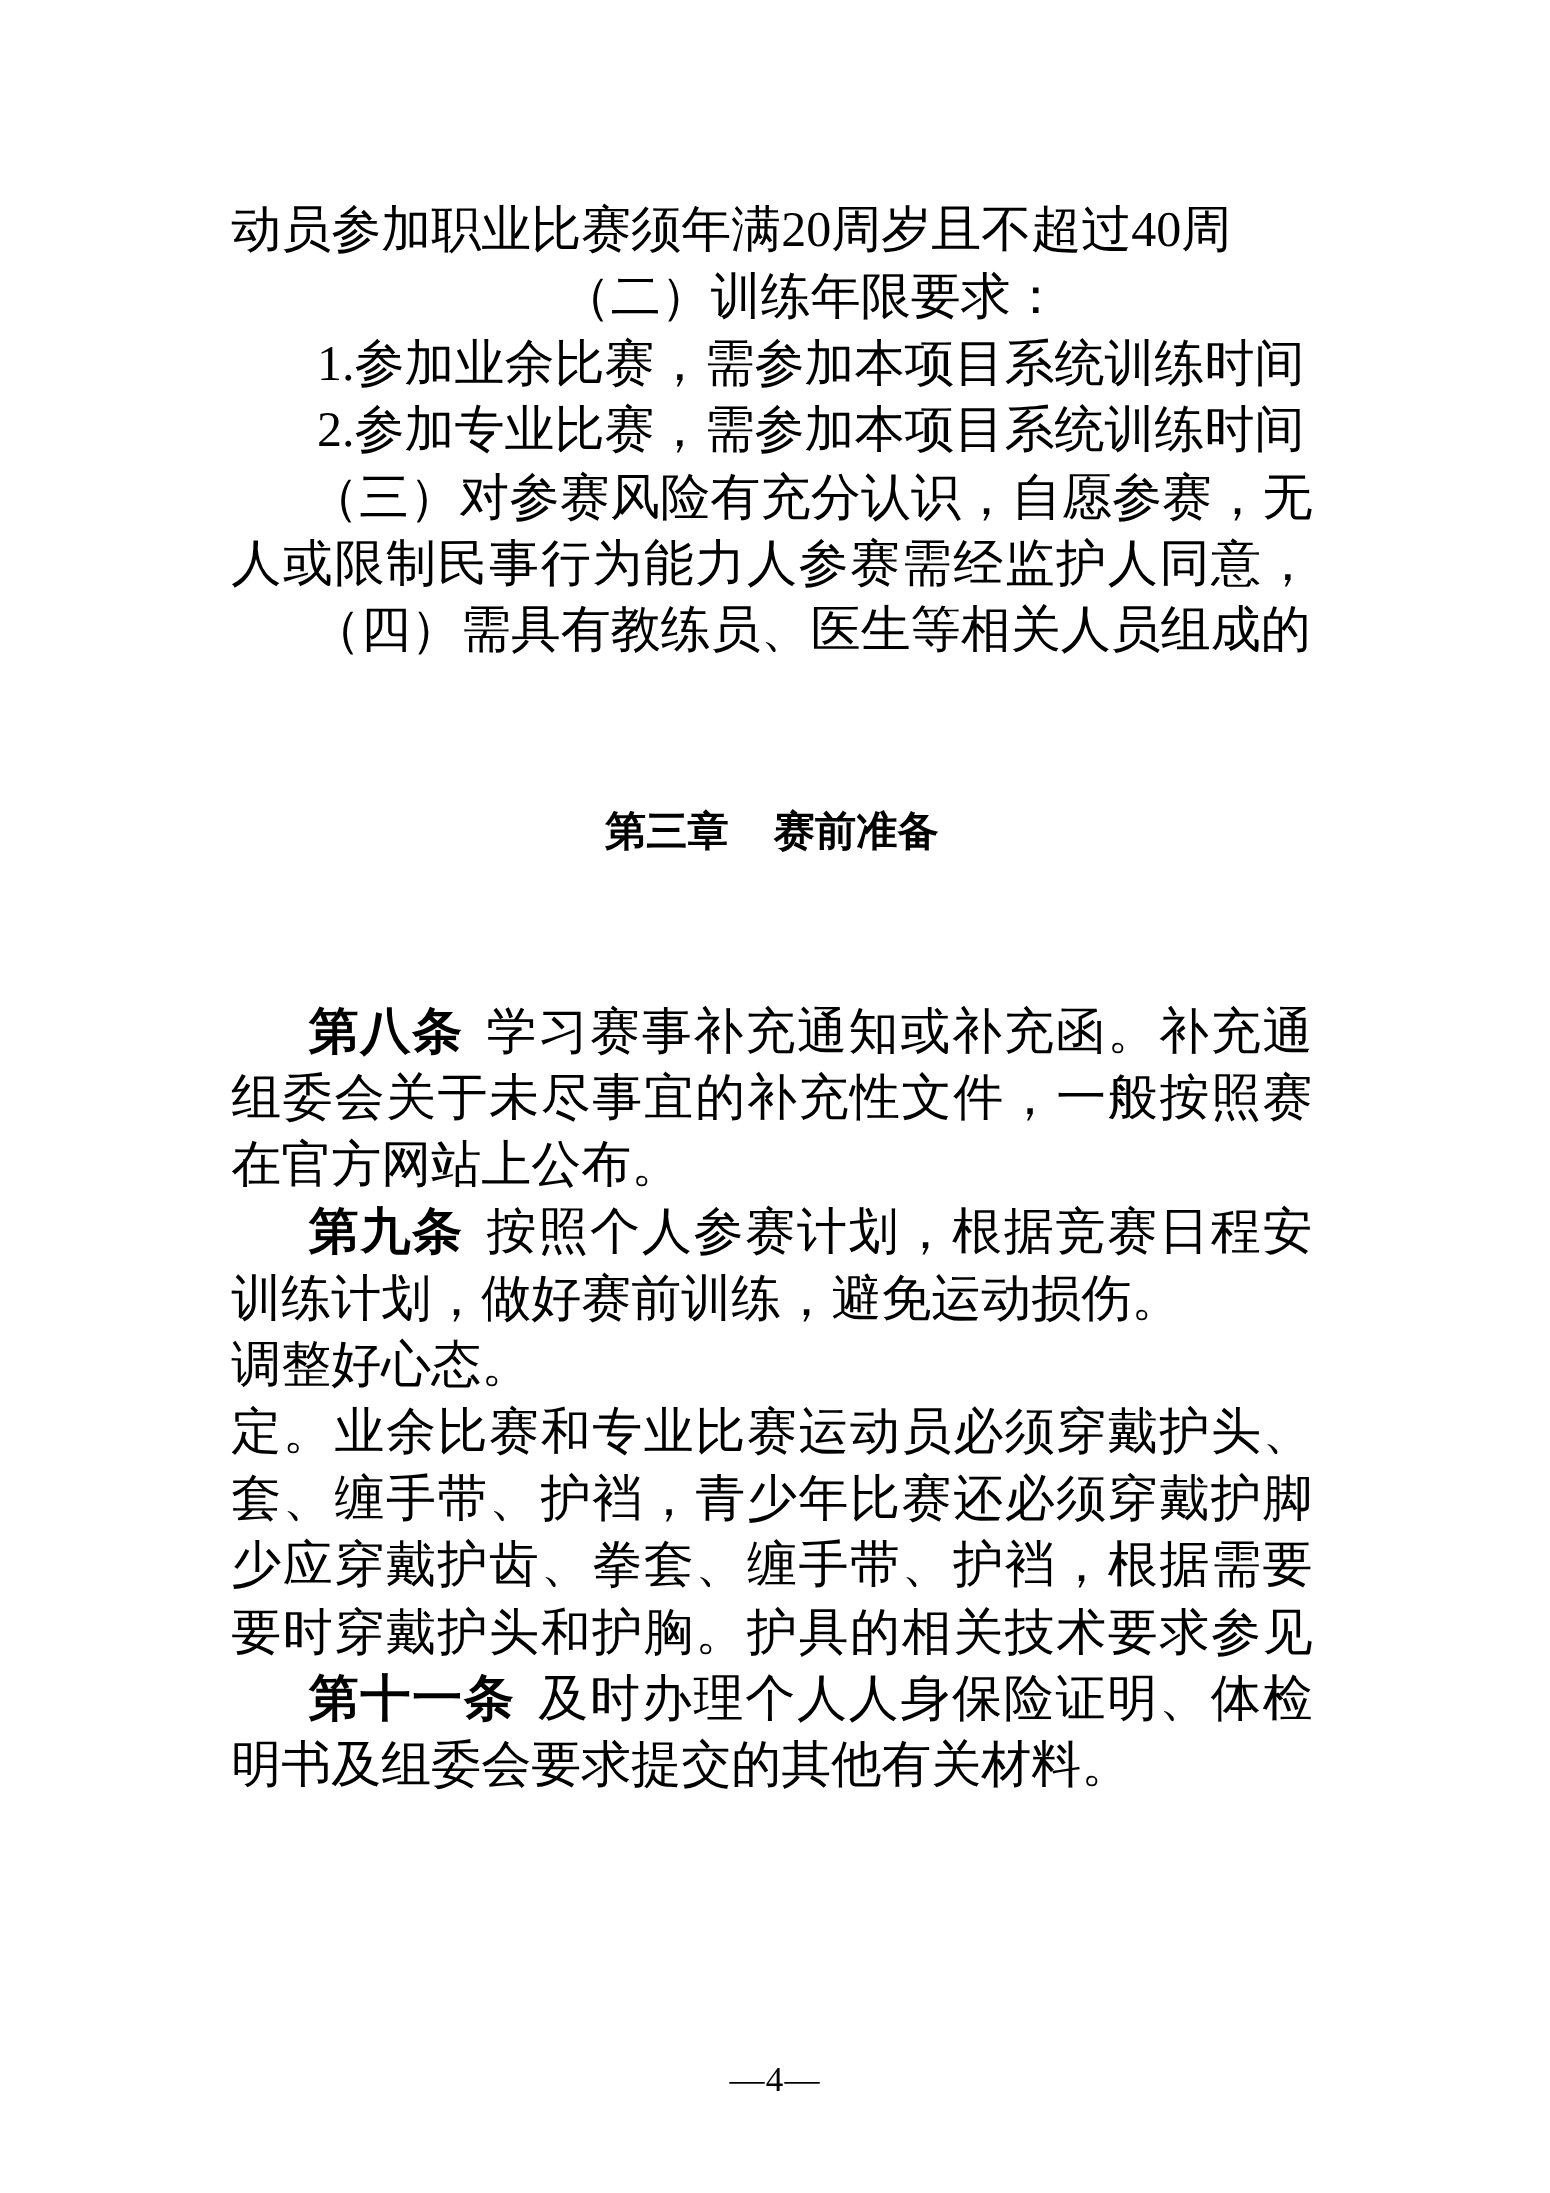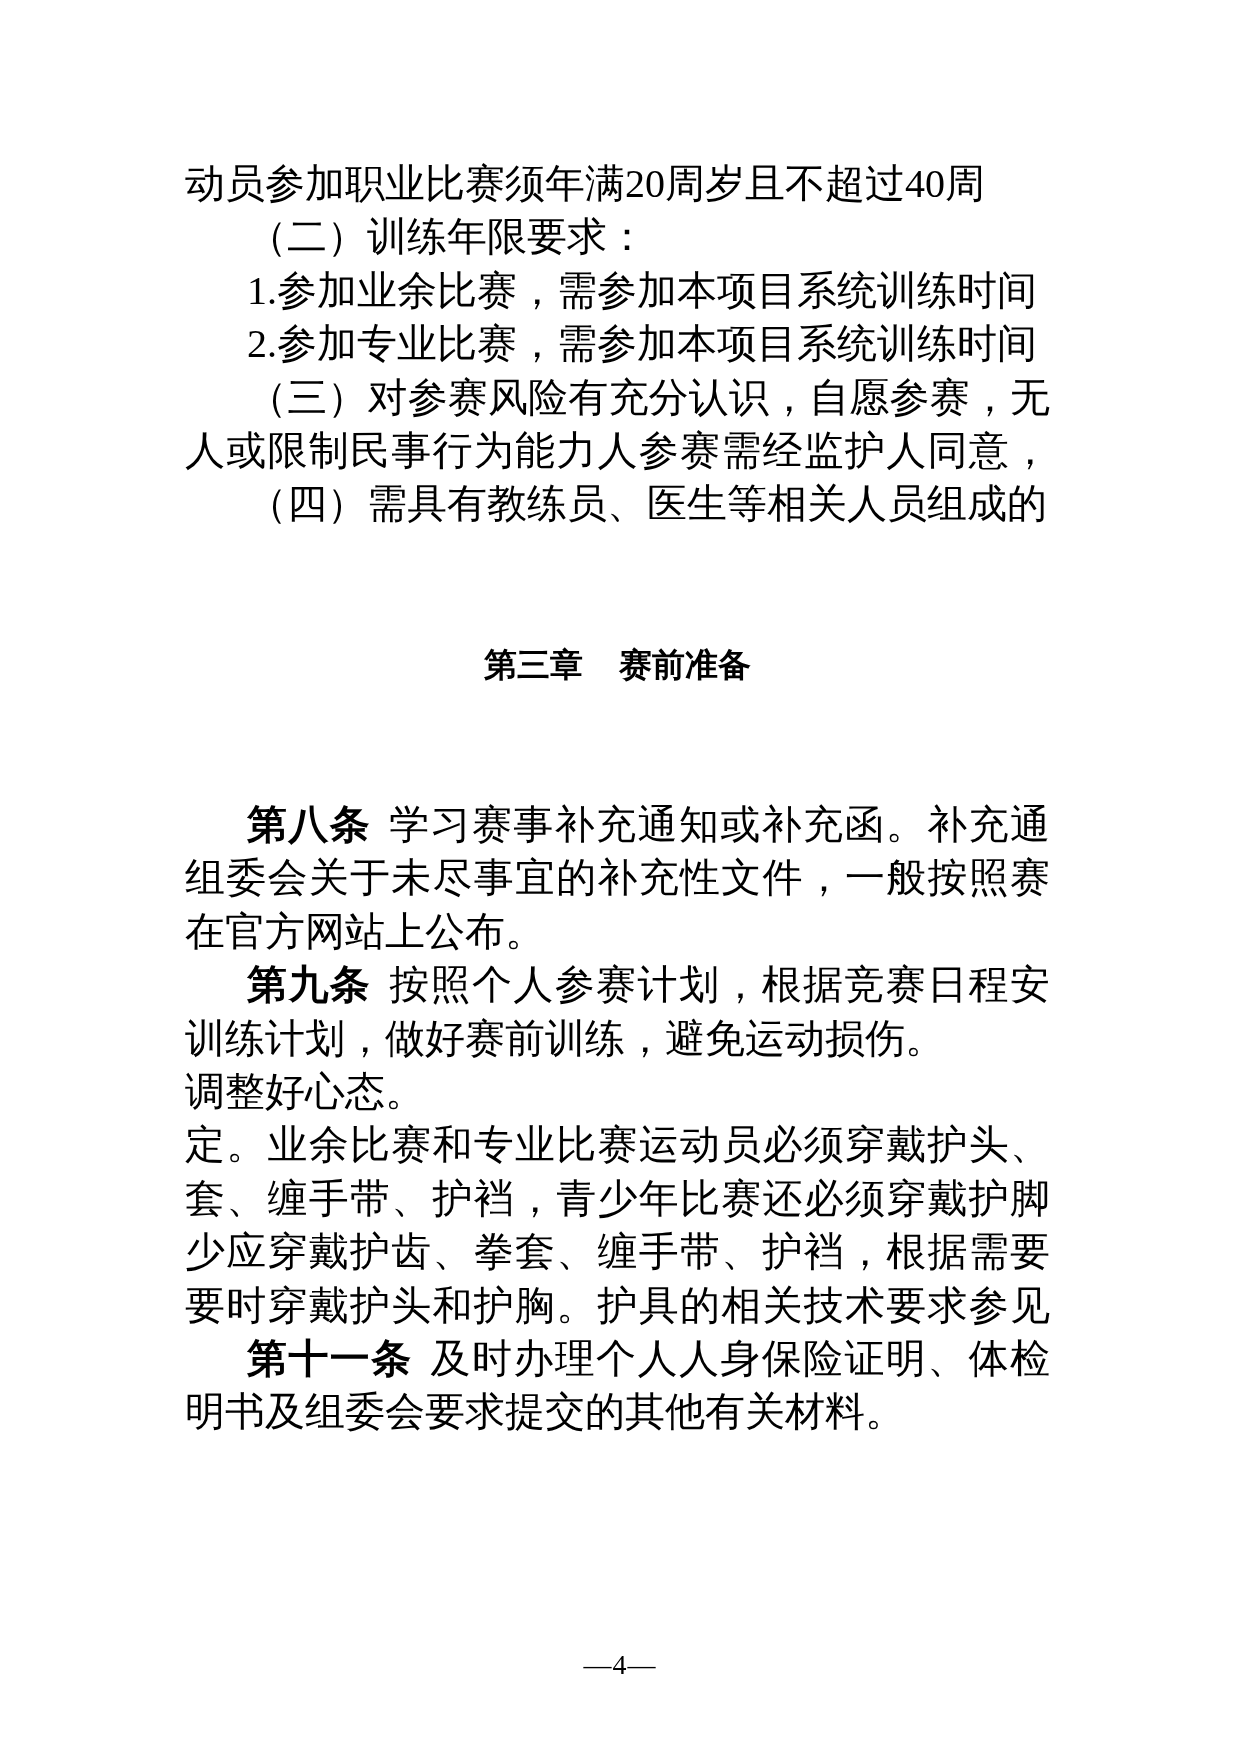--- a/index.html
+++ b/index.html
@@ -23,21 +23,21 @@
   }
   #pre-lines  { top: 157px; }
   #post-lines { top: 798px; }
   .line {
     height: 53.4px;
     line-height: 53.4px;
     font-size: 40px;
     overflow: hidden;
     text-align: left;
   }
-  .line.indent { padding-left: 62px; }
+  .line.indent { padding-left: 62px; text-align: center; }
   .line.fill {
     text-align: justify;
     text-align-last: justify;
   }
   .article-label {
     font-weight: bold;
     font-family: "Liberation Sans", "DejaVu Sans", sans-serif;
     margin-right: 18px;
   }
   .chapter-heading {

